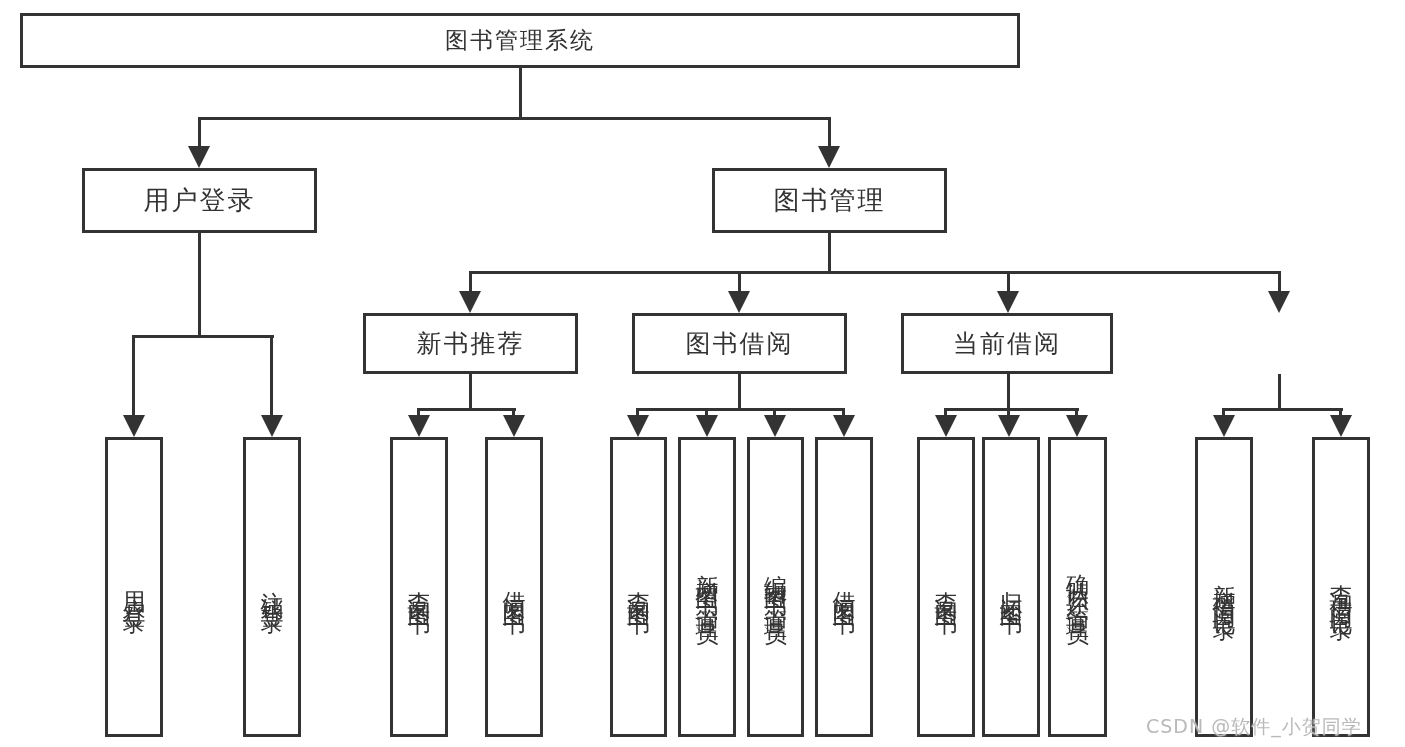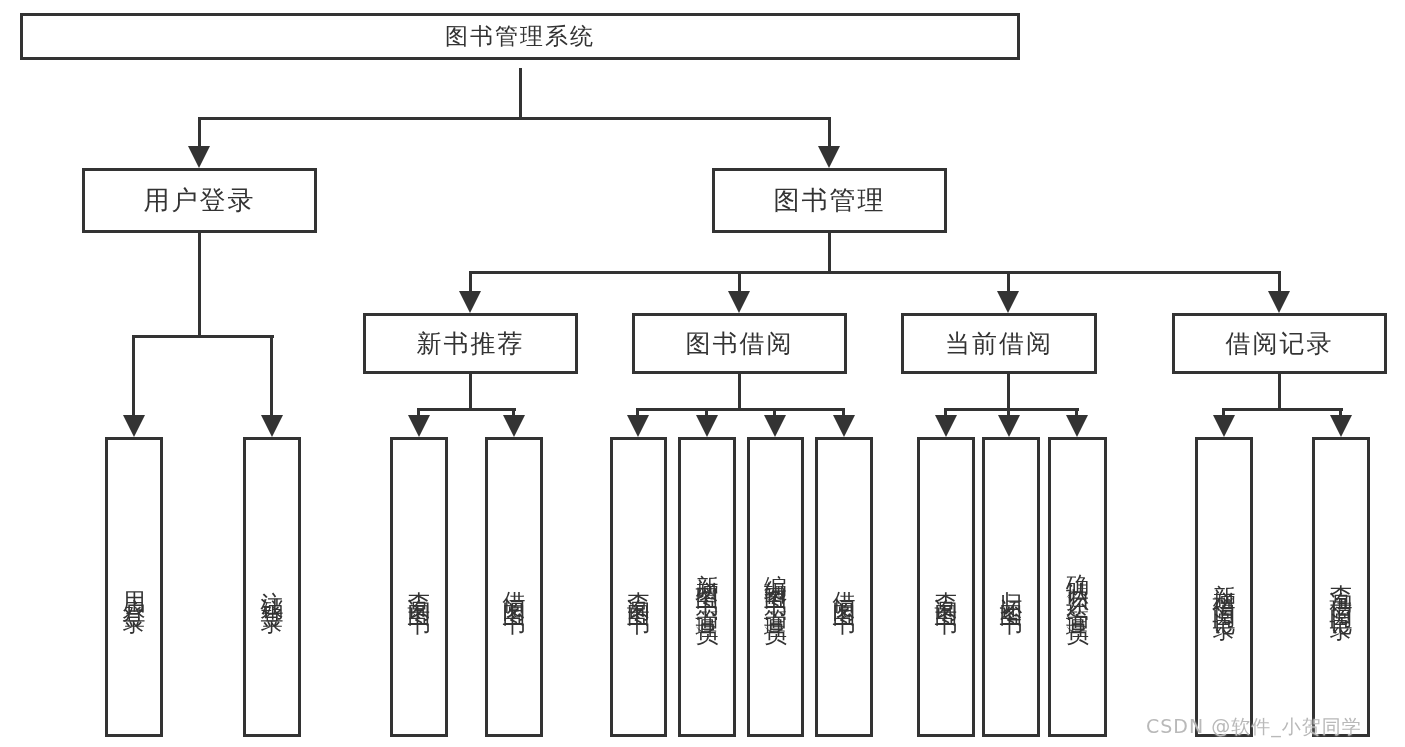--- a/index.html
+++ b/index.html
@@ -52,42 +52,39 @@
     color:var(--watermark);
     text-shadow:0 0 2px #ffffff;
     white-space:nowrap;
   }
 </style>
 </head>
 <body>
 
 <div class="canvas">
 
-  <div class="node h" style="left:20px;top:13px;width:1000px;height:47px;font-size:23px;">
+  <div class="node h" style="left:20px;top:13px;width:1000px;height:55px;font-size:23px;">
     <span class="lbl">图书管理系统</span>
   </div>
 
   <div class="node h" style="left:82px;top:168px;width:235px;height:65px;font-size:26px;">
     <span class="lbl">用户登录</span>
   </div>
   <div class="node h" style="left:363px;top:313px;width:215px;height:61px;font-size:25px;">
     <span class="lbl">新书推荐</span>
   </div>
 
   <div class="node h" style="left:712px;top:168px;width:235px;height:65px;font-size:26px;">
     <span class="lbl">图书管理</span>
   </div>
   <div class="node h" style="left:632px;top:313px;width:215px;height:61px;font-size:25px;">
     <span class="lbl">图书借阅</span>
   </div>
-  <div class="node h" style="left:901px;top:313px;width:196px;height:61px;font-size:25px;">
+  <div class="node h" style="left:901px;top:313px;width:212px;height:61px;font-size:25px;">
     <span class="lbl">当前借阅</span>
-  </div>
-  <div class="node h" style="left:1172px;top:313px;width:215px;height:61px;font-size:25px;">
-    <span class="lbl">借阅记录</span>
   </div>
 
   <div class="node v" style="left:105px;top:437px;width:58px;height:300px;">
     <span class="lbl">用户登录</span>
   </div>
   <div class="node v" style="left:243px;top:437px;width:58px;height:300px;">
     <span class="lbl">注销登录</span>
   </div>
 
   <div class="node v" style="left:390px;top:437px;width:58px;height:300px;">

